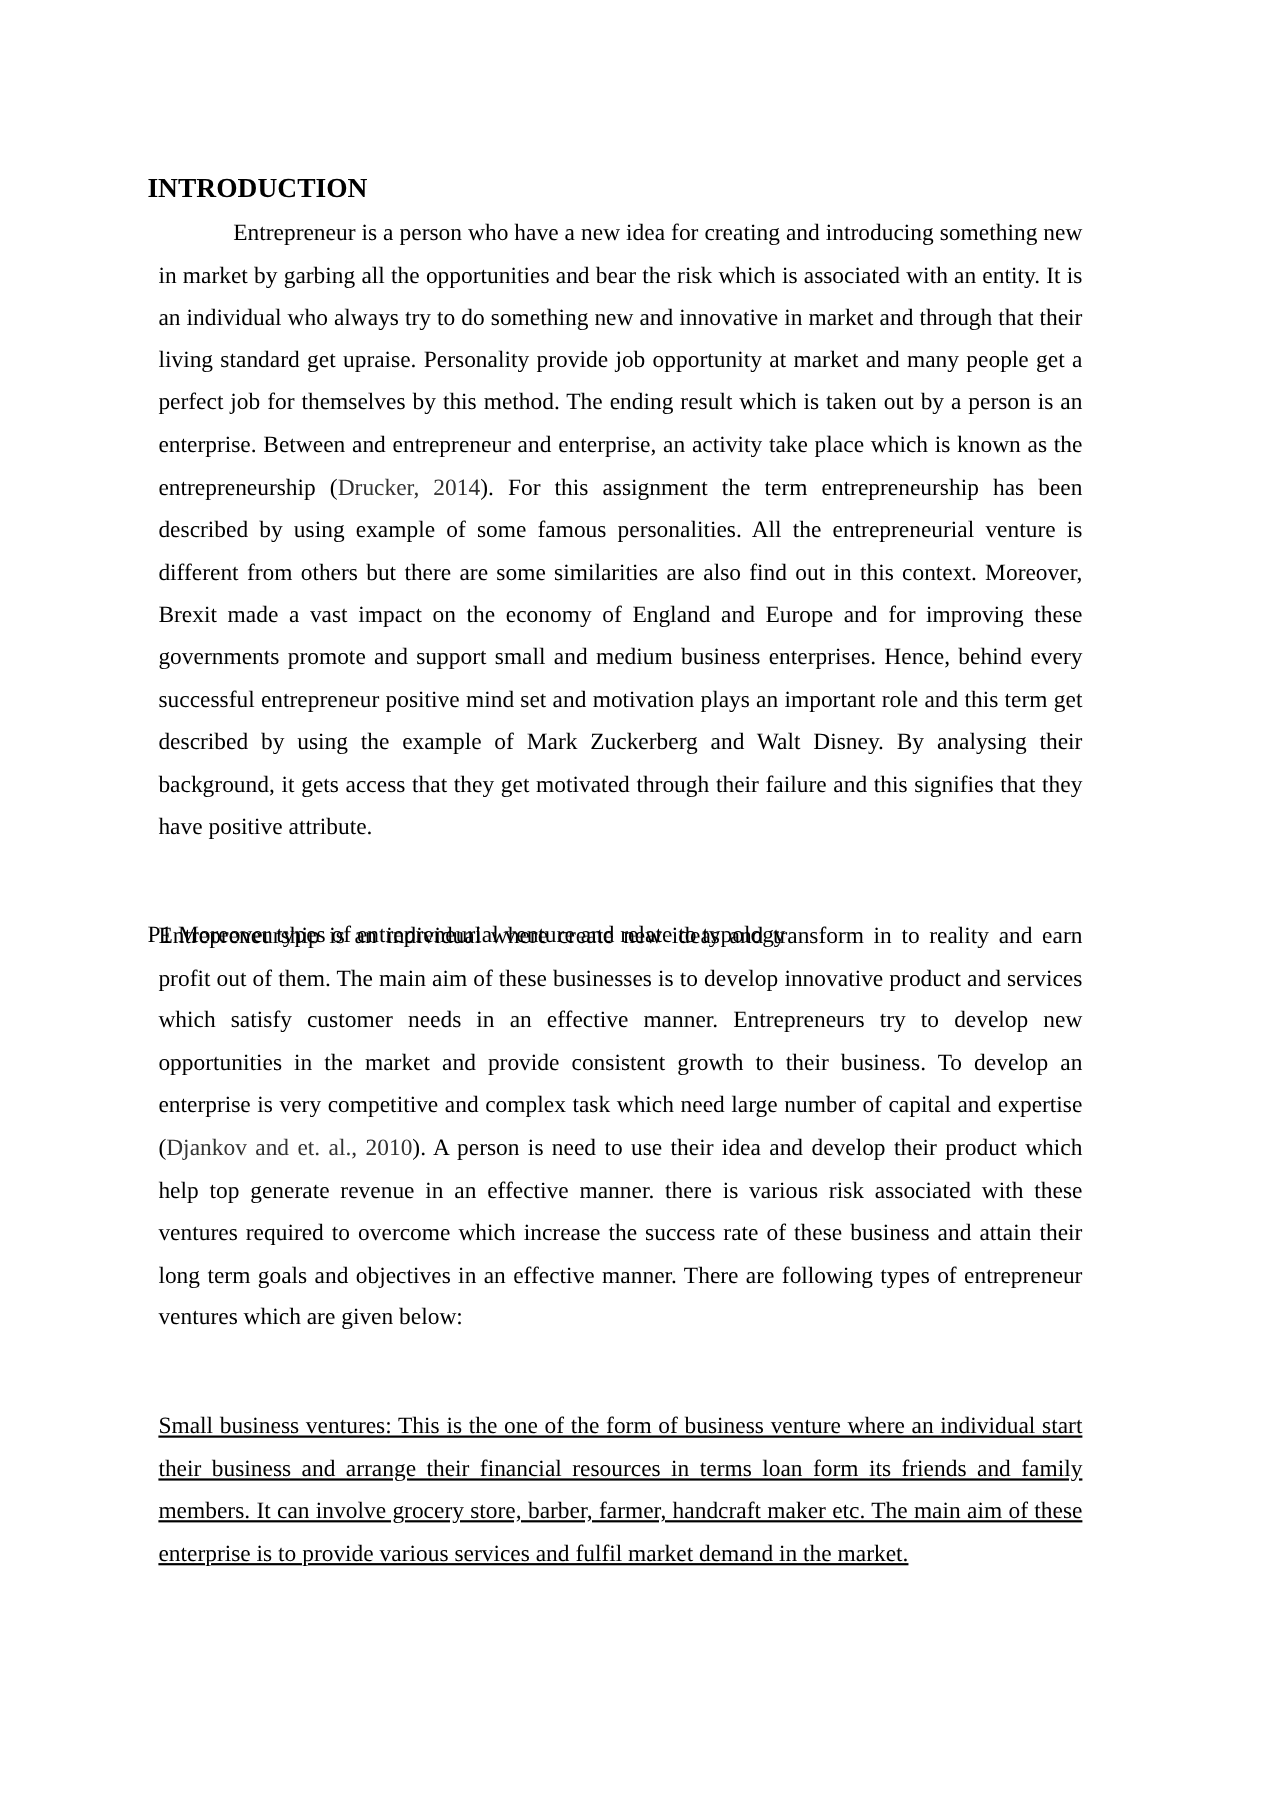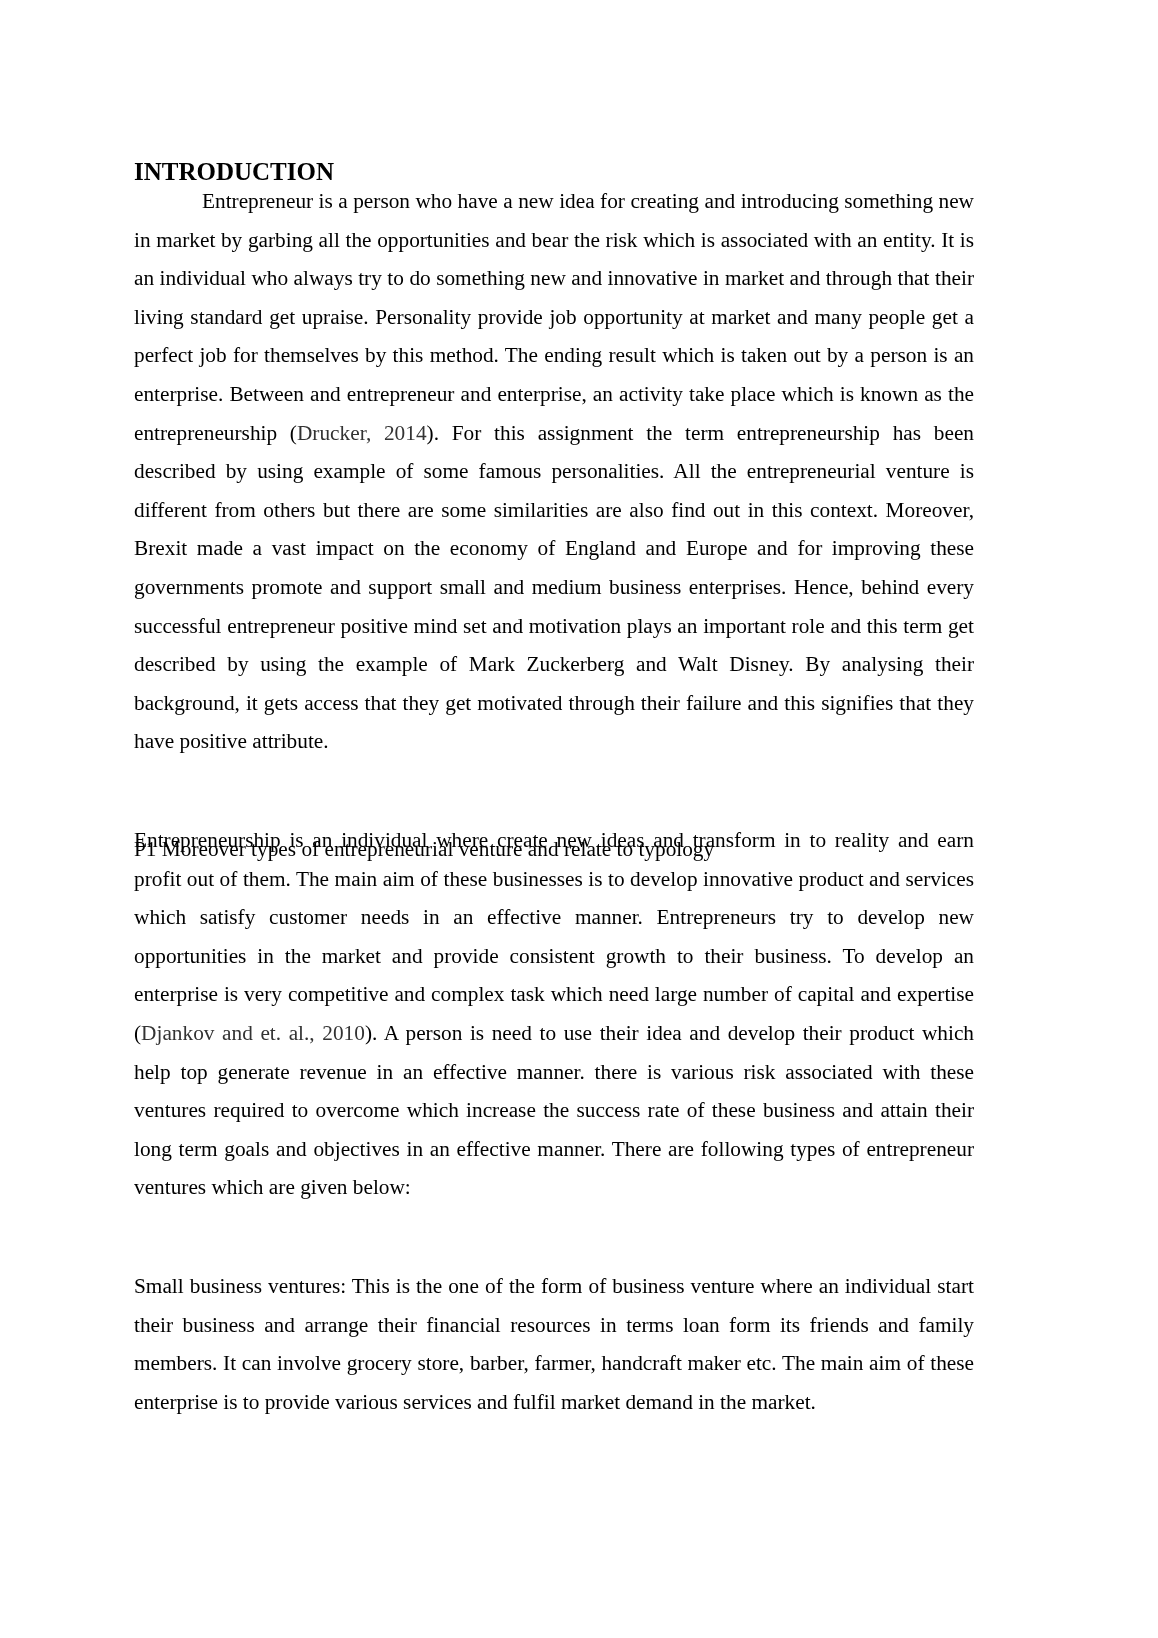--- a/index.html
+++ b/index.html
@@ -28,21 +28,21 @@
     font-size: 25px;
     line-height: 28px;
     margin: 0;
     font-weight: bold;
     white-space: nowrap;
   }
   .para {
     position: absolute;
     left: 0;
     width: 840px;
-    margin: 0;
+    margin: 10px;
     font-size: 21.3px;
     line-height: 38.6px;
     text-align: justify;
   }
   .intro-para {
     top: 182px;
     text-indent: 68px;
   }
   .heading-sub {
     position: absolute;
@@ -52,20 +52,21 @@
     line-height: 38.6px;
     margin: 0;
     font-weight: normal;
     white-space: nowrap;
   }
   .p1-para {
     top: 821px;
   }
   .small-para {
     top: 1267px;
+    text-decoration: underline;
   }
   .citation {
     color: #333333;
   }
 </style>
 </head>
 <body>
 
 <div class="page">
 

